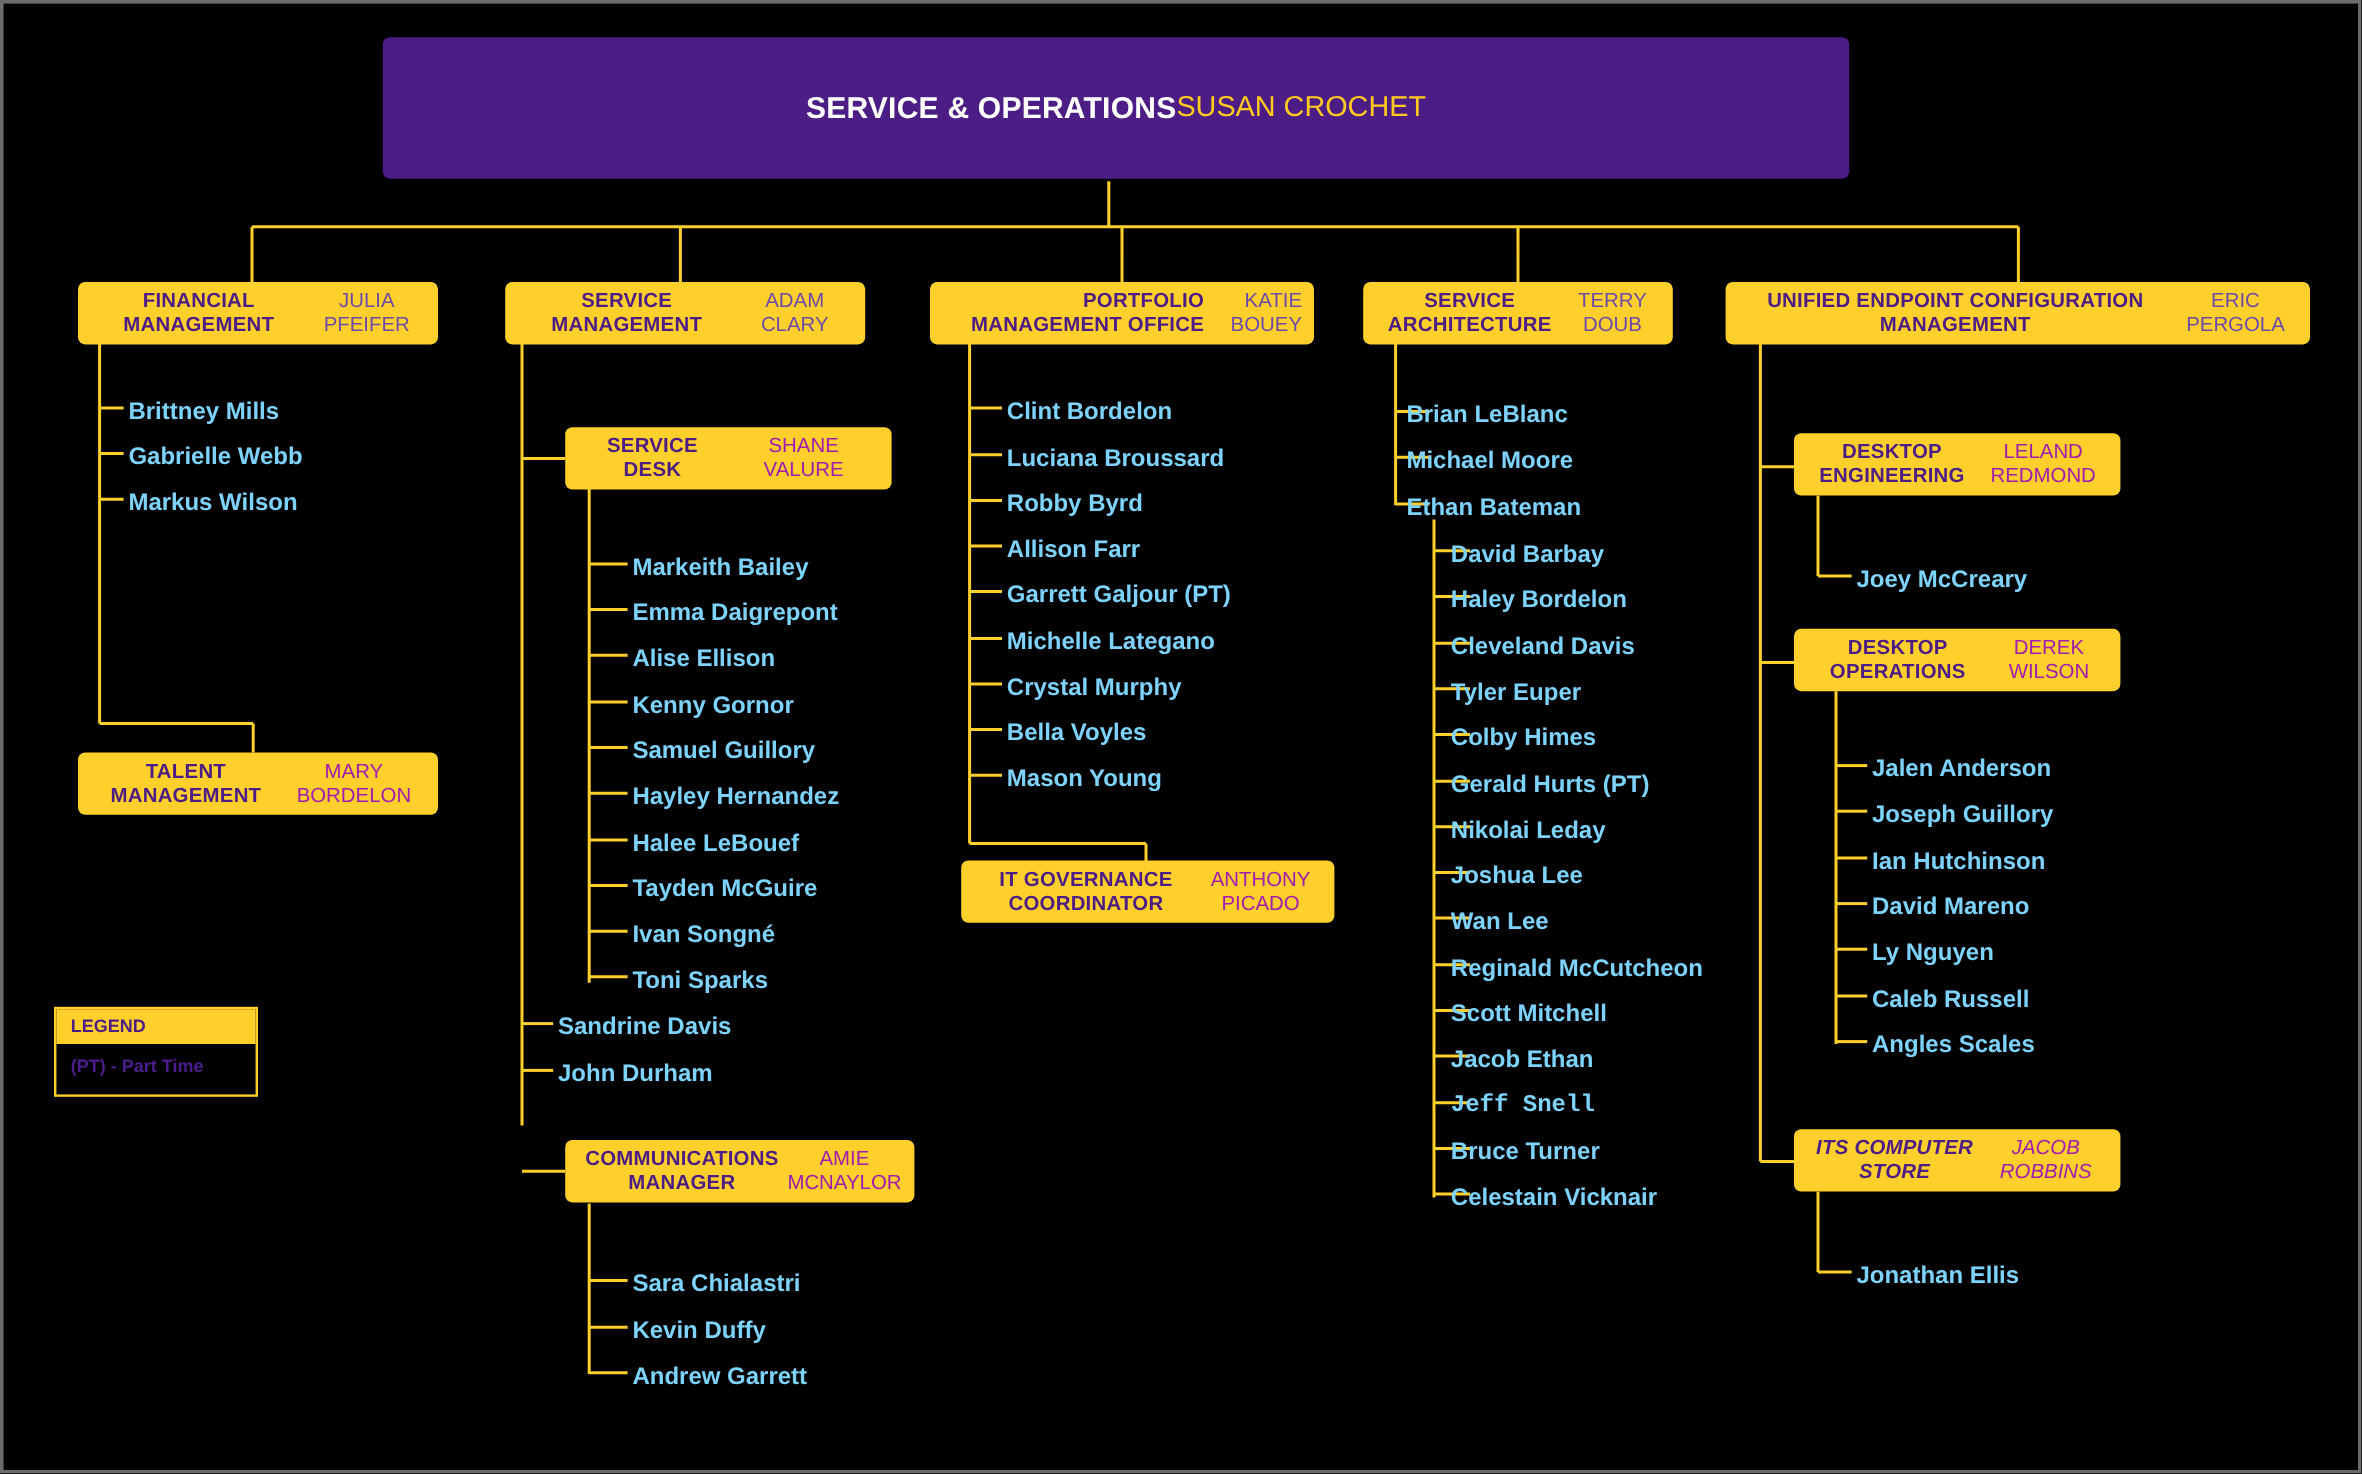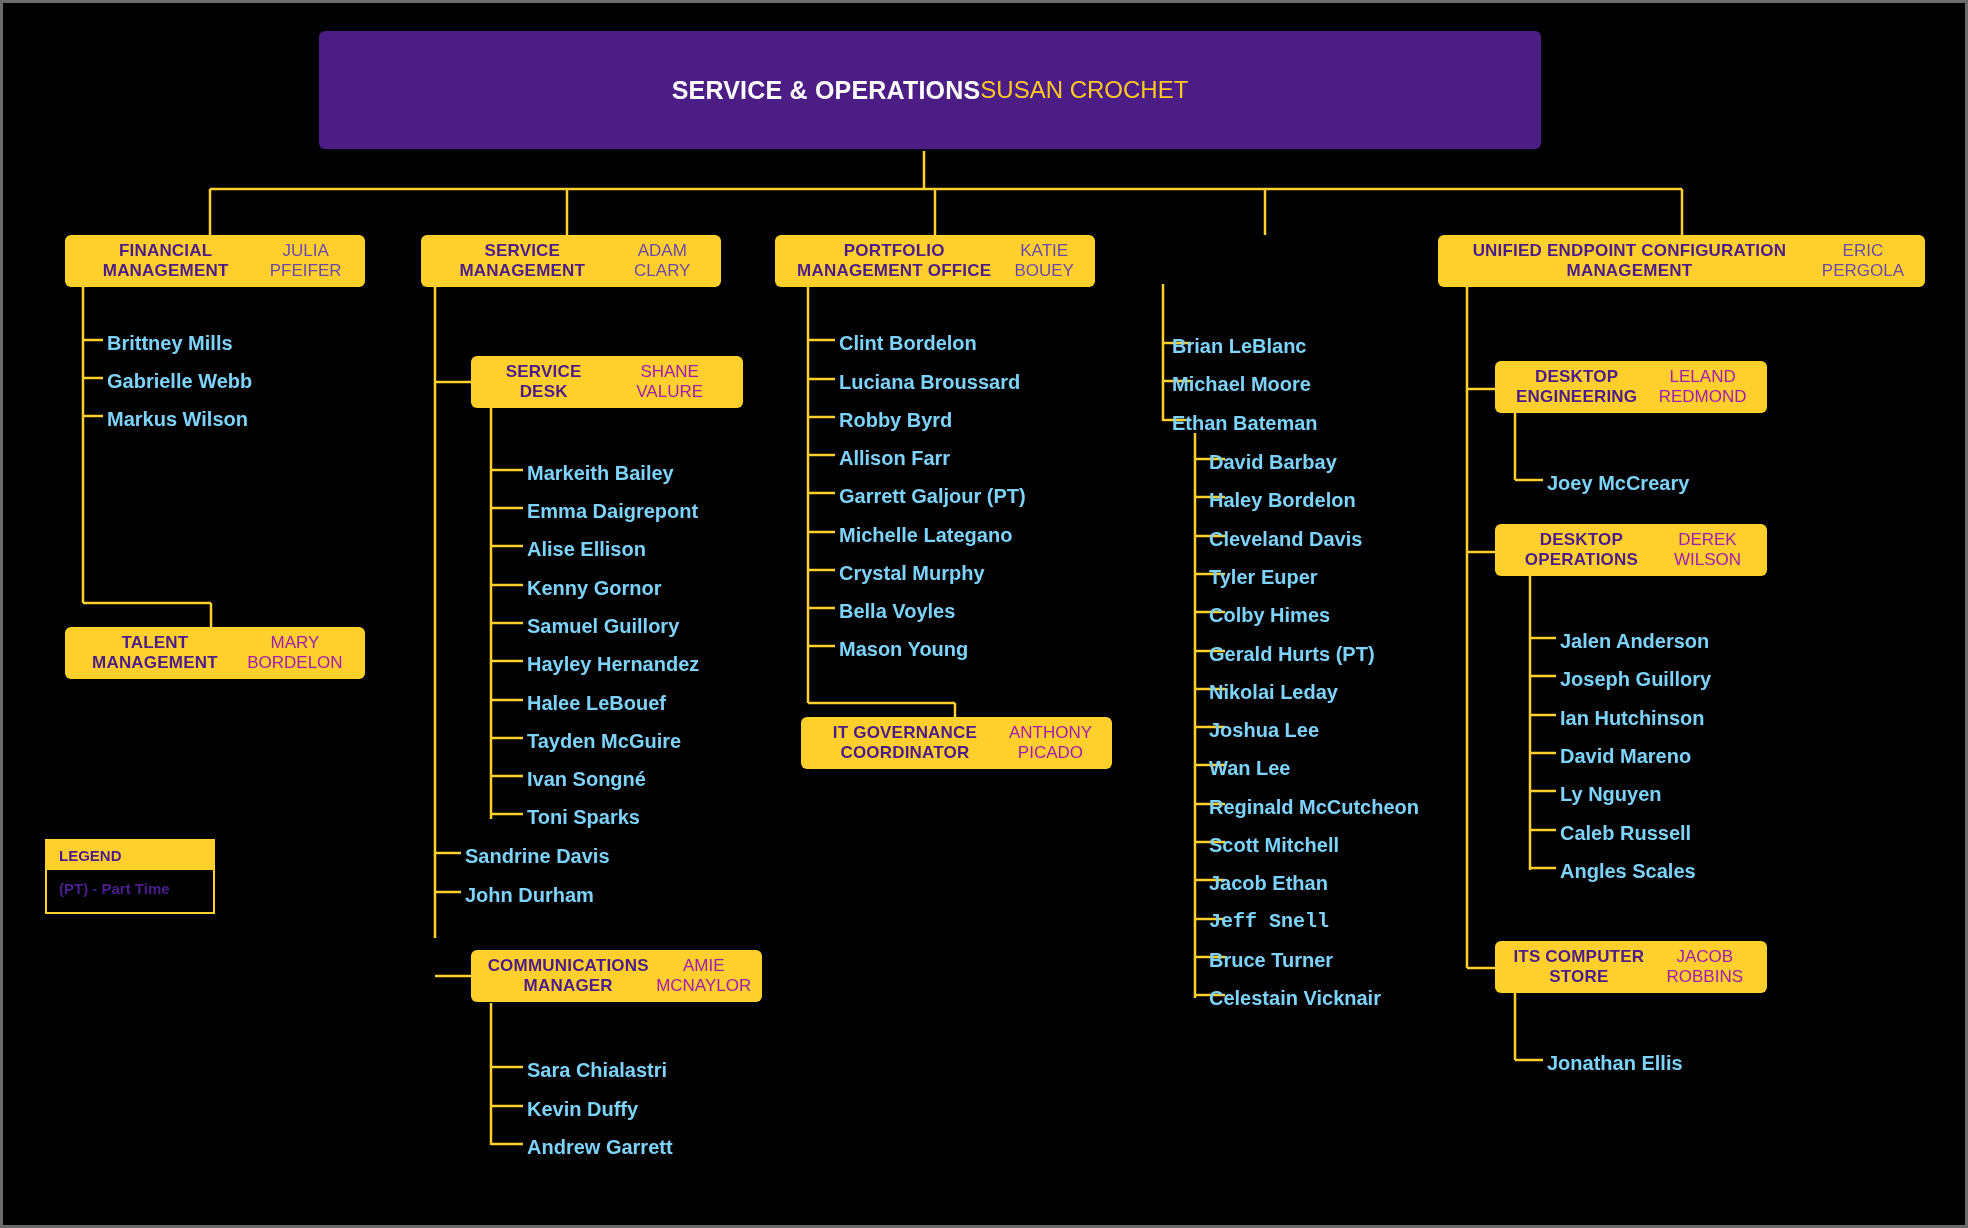--- a/index.html
+++ b/index.html
@@ -148,25 +148,29 @@
   <div class="box dept" style="left:62px;top:232px;width:300px;height:52px;">
     <div class="title">FINANCIAL MANAGEMENT</div>
     <div class="person">JULIA PFEIFER</div>
   </div>
 
   <div class="box dept" style="left:418px;top:232px;width:300px;height:52px;">
     <div class="title">SERVICE MANAGEMENT</div>
     <div class="person">ADAM CLARY</div>
   </div>
 
-  <div class="box dept" style="left:772px;top:232px;width:320px;height:52px;">
+  <div class="box dept" style="left:772px;top:232px;width:320px;height:52px;text-align:right;">
     <div class="title">PORTFOLIO MANAGEMENT OFFICE</div>
     <div class="person">KATIE BOUEY</div>
   </div>
 
+  <div class="box dept" style="left:1133px;top:232px;width:258px;height:52px;">
+    <div class="title">SERVICE ARCHITECTURE</div>
+    <div class="person">TERRY DOUB</div>
+  </div>
 
   <div class="box dept" style="left:1435px;top:232px;width:487px;height:52px;">
     <div class="title">UNIFIED ENDPOINT CONFIGURATION MANAGEMENT</div>
     <div class="person">ERIC PERGOLA</div>
   </div>
 
   <div class="box sub" style="left:62px;top:624px;width:300px;height:52px;">
     <div class="title">TALENT MANAGEMENT</div>
     <div class="person">MARY BORDELON</div>
   </div>
@@ -189,21 +193,21 @@
   <div class="box sub" style="left:1492px;top:358px;width:272px;height:52px;">
     <div class="title">DESKTOP ENGINEERING</div>
     <div class="person">LELAND REDMOND</div>
   </div>
 
   <div class="box sub" style="left:1492px;top:521px;width:272px;height:52px;">
     <div class="title">DESKTOP OPERATIONS</div>
     <div class="person">DEREK WILSON</div>
   </div>
 
-  <div class="box sub" style="left:1492px;top:938px;width:272px;height:52px;">
+  <div class="box sub" style="left:1492px;top:938px;width:272px;height:52px;font-style:italic;">
     <div class="title">ITS COMPUTER STORE</div>
     <div class="person">JACOB ROBBINS</div>
   </div>
 
   <div class="leaf" style="left:104px;top:330px;">Brittney Mills</div>
   <div class="leaf" style="left:104px;top:368px;">Gabrielle Webb</div>
   <div class="leaf" style="left:104px;top:406px;">Markus Wilson</div>
 
   <div class="leaf" style="left:462px;top:843px;">Sandrine Davis</div>
   <div class="leaf" style="left:462px;top:882px;">John Durham</div>

